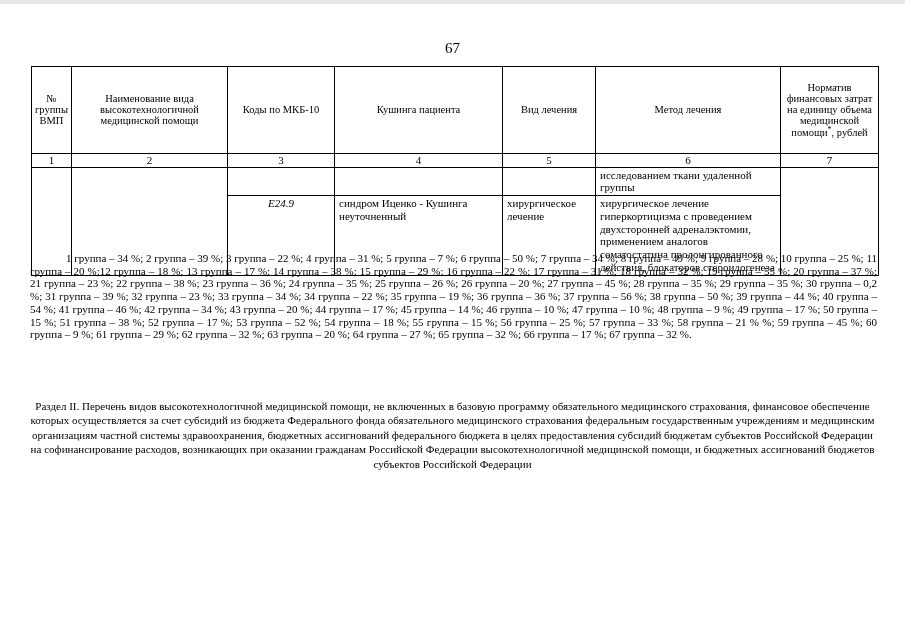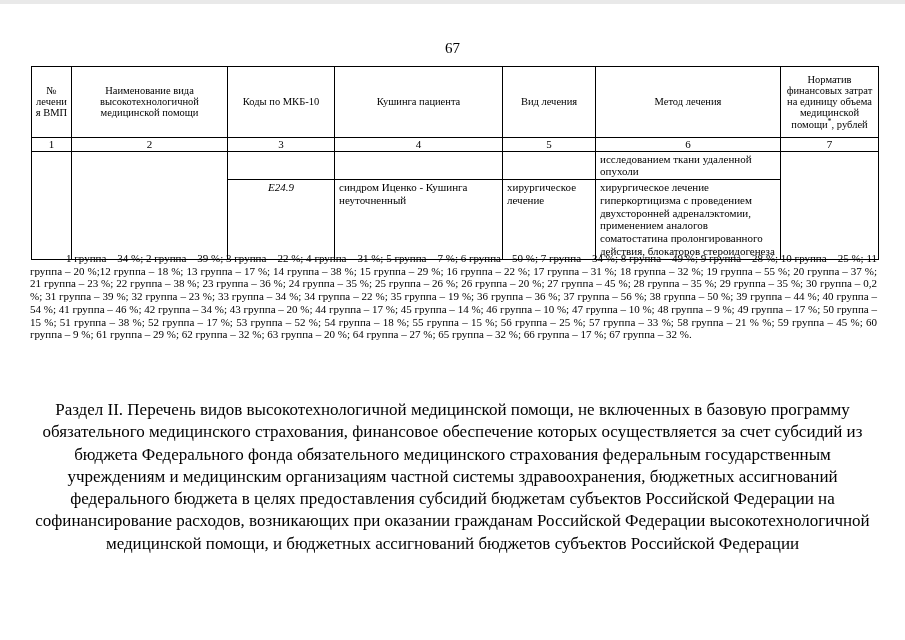--- a/index.html
+++ b/index.html
@@ -25,36 +25,36 @@
     border:1px solid #000000;
     font-size:11px; line-height:1.16;
     padding:1px 4px;
     vertical-align:top;
     overflow:hidden;
     word-wrap:break-word;
   }
   tr.hdr td {
     text-align:center; vertical-align:middle;
     font-size:10.5px; line-height:1.06;
-    height:53px; padding:7px 2px;
+    height:53px; padding:15px 2px;
   }
   tr.num td { text-align:center; height:13px; padding:0 2px; line-height:1.1; }
   tr.rowA { height:28px; }
   tr.rowB { height:75px; }
   td.center { text-align:center;font-style:italic; }
   sup.ast { font-size:8px; line-height:0; vertical-align:super; }
   .footnote {
     position:absolute; left:30px; top:248px; width:847px;
     font-size:11px; line-height:1.155;
     text-align:justify;
   }
   .footnote p { margin:0; text-indent:36px; }
   .section2 {
     position:absolute; left:30px; top:395px; width:845px;
-    font-size:17px; line-height:1.31;
+    font-size:11px; line-height:1.31;
     text-align:center;
   }
 </style>
 </head>
 <body>
 
 <div class="page">
 
   <div class="page-number">67</div>
 
@@ -63,21 +63,21 @@
       <col style="width:40px">
       <col style="width:156px">
       <col style="width:107px">
       <col style="width:168px">
       <col style="width:93px">
       <col style="width:185px">
       <col style="width:98px">
     </colgroup>
     <tbody>
       <tr class="hdr">
-        <td>№ лечения ВМП</td>
+        <td>№ группы ВМП</td>
         <td>Наименование вида высокотехнологичной медицинской помощи</td>
         <td>Коды по МКБ-10</td>
         <td>Кушинга пациента</td>
         <td>Вид лечения</td>
         <td>Метод лечения</td>
         <td><span>Норматив финансовых затрат на единицу объема медицинской помощи</span><sup class="ast">*</sup><span>, рублей</span></td>
       </tr>
       <tr class="num">
         <td>1</td>
         <td>2</td>
@@ -86,21 +86,21 @@
         <td>5</td>
         <td>6</td>
         <td>7</td>
       </tr>
       <tr class="rowA">
         <td rowspan="2"></td>
         <td rowspan="2"></td>
         <td class="center"></td>
         <td></td>
         <td></td>
-        <td>исследованием ткани удаленной опухоли</td>
+        <td>исследованием ткани удаленной группы</td>
         <td rowspan="2"></td>
       </tr>
       <tr class="rowB">
         <td class="center">E24.9</td>
         <td>синдром Иценко - Кушинга неуточненный</td>
         <td>хирургическое лечение</td>
         <td>хирургическое лечение гиперкортицизма с проведением двухсторонней адреналэктомии, применением аналогов соматостатина пролонгированного действия, блокаторов стероидогенеза</td>
       </tr>
     </tbody>
   </table>

